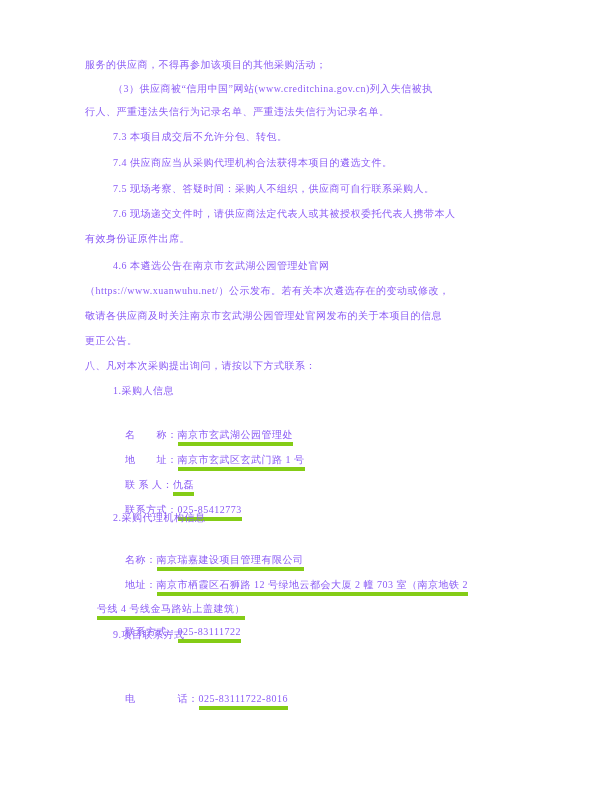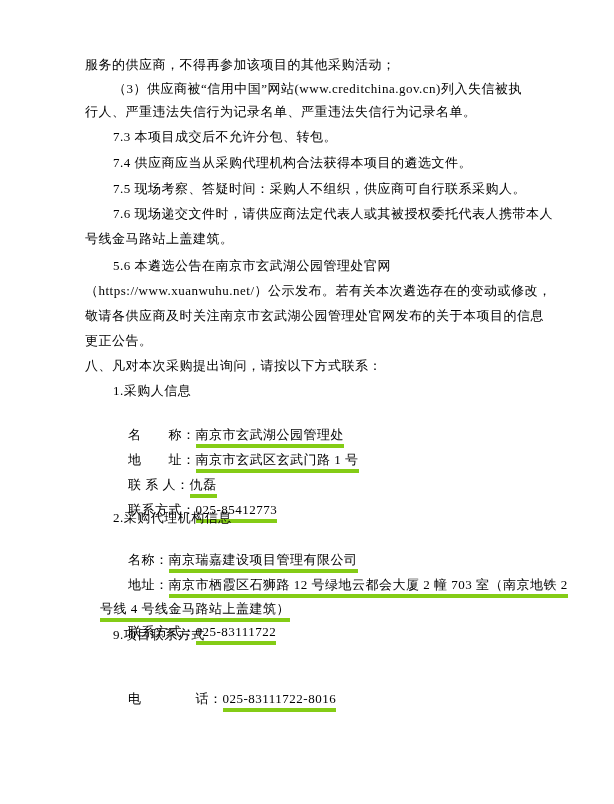--- a/index.html
+++ b/index.html
@@ -13,45 +13,45 @@
     height: 804px;
     background: #ffffff;
     overflow: hidden;
     font-family: "Liberation Serif", "DejaVu Serif", serif;
   }
   .line {
     position: absolute;
     left: 85px;
     height: 19px;
     line-height: 19px;
-    font-size: 13px;
+    font-size: 10px;
     letter-spacing: 0.5px;
-    color: #000000;
+    color: #8b5cf6;
     white-space: pre;
   }
   .ind { left: 113px; }
   .u {
     border-bottom: 4px solid #84cc16;
     padding-bottom: 1.5px;
   }
 </style>
 </head>
 <body>
 
 <div class="page">
 
   <div class="line" style="top:55px">服务的供应商，不得再参加该项目的其他采购活动；</div>
   <div class="line ind" style="top:79px">（3）供应商被“信用中国”网站(www.creditchina.gov.cn)列入失信被执</div>
   <div class="line" style="top:102px">行人、严重违法失信行为记录名单、严重违法失信行为记录名单。</div>
   <div class="line ind" style="top:127px">7.3 本项目成交后不允许分包、转包。</div>
   <div class="line ind" style="top:153px">7.4 供应商应当从采购代理机构合法获得本项目的遴选文件。</div>
   <div class="line ind" style="top:179px">7.5 现场考察、答疑时间：采购人不组织，供应商可自行联系采购人。</div>
   <div class="line ind" style="top:204px">7.6 现场递交文件时，请供应商法定代表人或其被授权委托代表人携带本人</div>
-  <div class="line" style="top:229px">号线金马路站上盖建筑。</div>
-  <div class="line ind" style="top:256px">5.6 本遴选公告在南京市玄武湖公园管理处官网</div>
+  <div class="line" style="top:229px">有效身份证原件出席。</div>
+  <div class="line ind" style="top:256px">4.6 本遴选公告在南京市玄武湖公园管理处官网</div>
   <div class="line" style="top:281px">（https://www.xuanwuhu.net/）公示发布。若有关本次遴选存在的变动或修改，</div>
   <div class="line" style="top:306px">敬请各供应商及时关注南京市玄武湖公园管理处官网发布的关于本项目的信息</div>
   <div class="line" style="top:331px">更正公告。</div>
   <div class="line" style="top:356px">八、凡对本次采购提出询问，请按以下方式联系：</div>
 
   <div class="line ind" style="top:381px">1.采购人信息</div>
 
   <div class="line ind" style="top:406px">
     <span>名　　称：</span><span class="u">南京市玄武湖公园管理处</span>
   </div>

